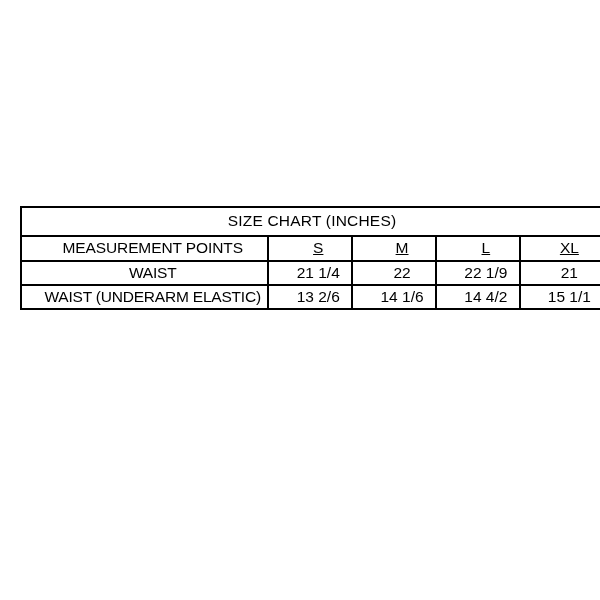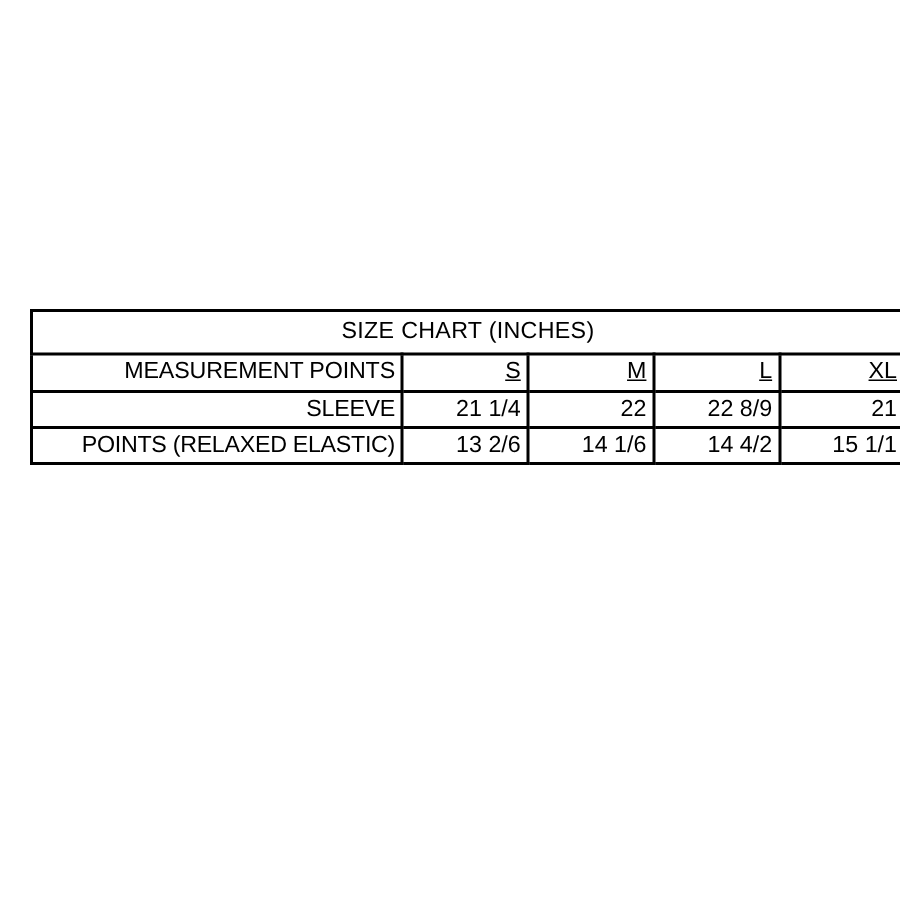--- a/index.html
+++ b/index.html
@@ -32,21 +32,21 @@
     border-collapse: collapse;
     table-layout: fixed;
     border: 2px solid #000;
   }
   table.size-chart td,
   table.size-chart th {
     border: 2px solid #000;
     padding: 2px 4px 3px 20px;
     font-size: 15.5px;
     line-height: 1.12;
-    text-align: right;
+    text-align: center;
     vertical-align: middle;
     font-weight: normal;
     white-space: nowrap;
     overflow: hidden;
   }
   .title-cell {
     text-align: center !important;
     font-weight: bold;
     font-size: 19px;
     letter-spacing: 0.2px;
@@ -89,28 +89,28 @@
           <td class="title-cell" colspan="5">SIZE CHART (INCHES)</td>
         </tr>
         <tr>
           <td class="hdr-label">MEASUREMENT POINTS</td>
           <td class="hdr-size">S</td>
           <td class="hdr-size">M</td>
           <td class="hdr-size">L</td>
           <td class="hdr-size">XL</td>
         </tr>
         <tr>
-          <td class="row-label">SLEEVE</td>
+          <td class="row-label">WAIST</td>
           <td>21 1/4</td>
           <td>22</td>
-          <td>22 8/9</td>
+          <td>22 1/9</td>
           <td>21</td>
         </tr>
         <tr>
-          <td class="row-label">POINTS (RELAXED ELASTIC)</td>
+          <td class="row-label">WAIST (UNDERARM ELASTIC)</td>
           <td>13 2/6</td>
           <td>14 1/6</td>
           <td>14 4/2</td>
           <td>15 1/1</td>
         </tr>
       </tbody>
     </table>
   </div>
 </div>
 

